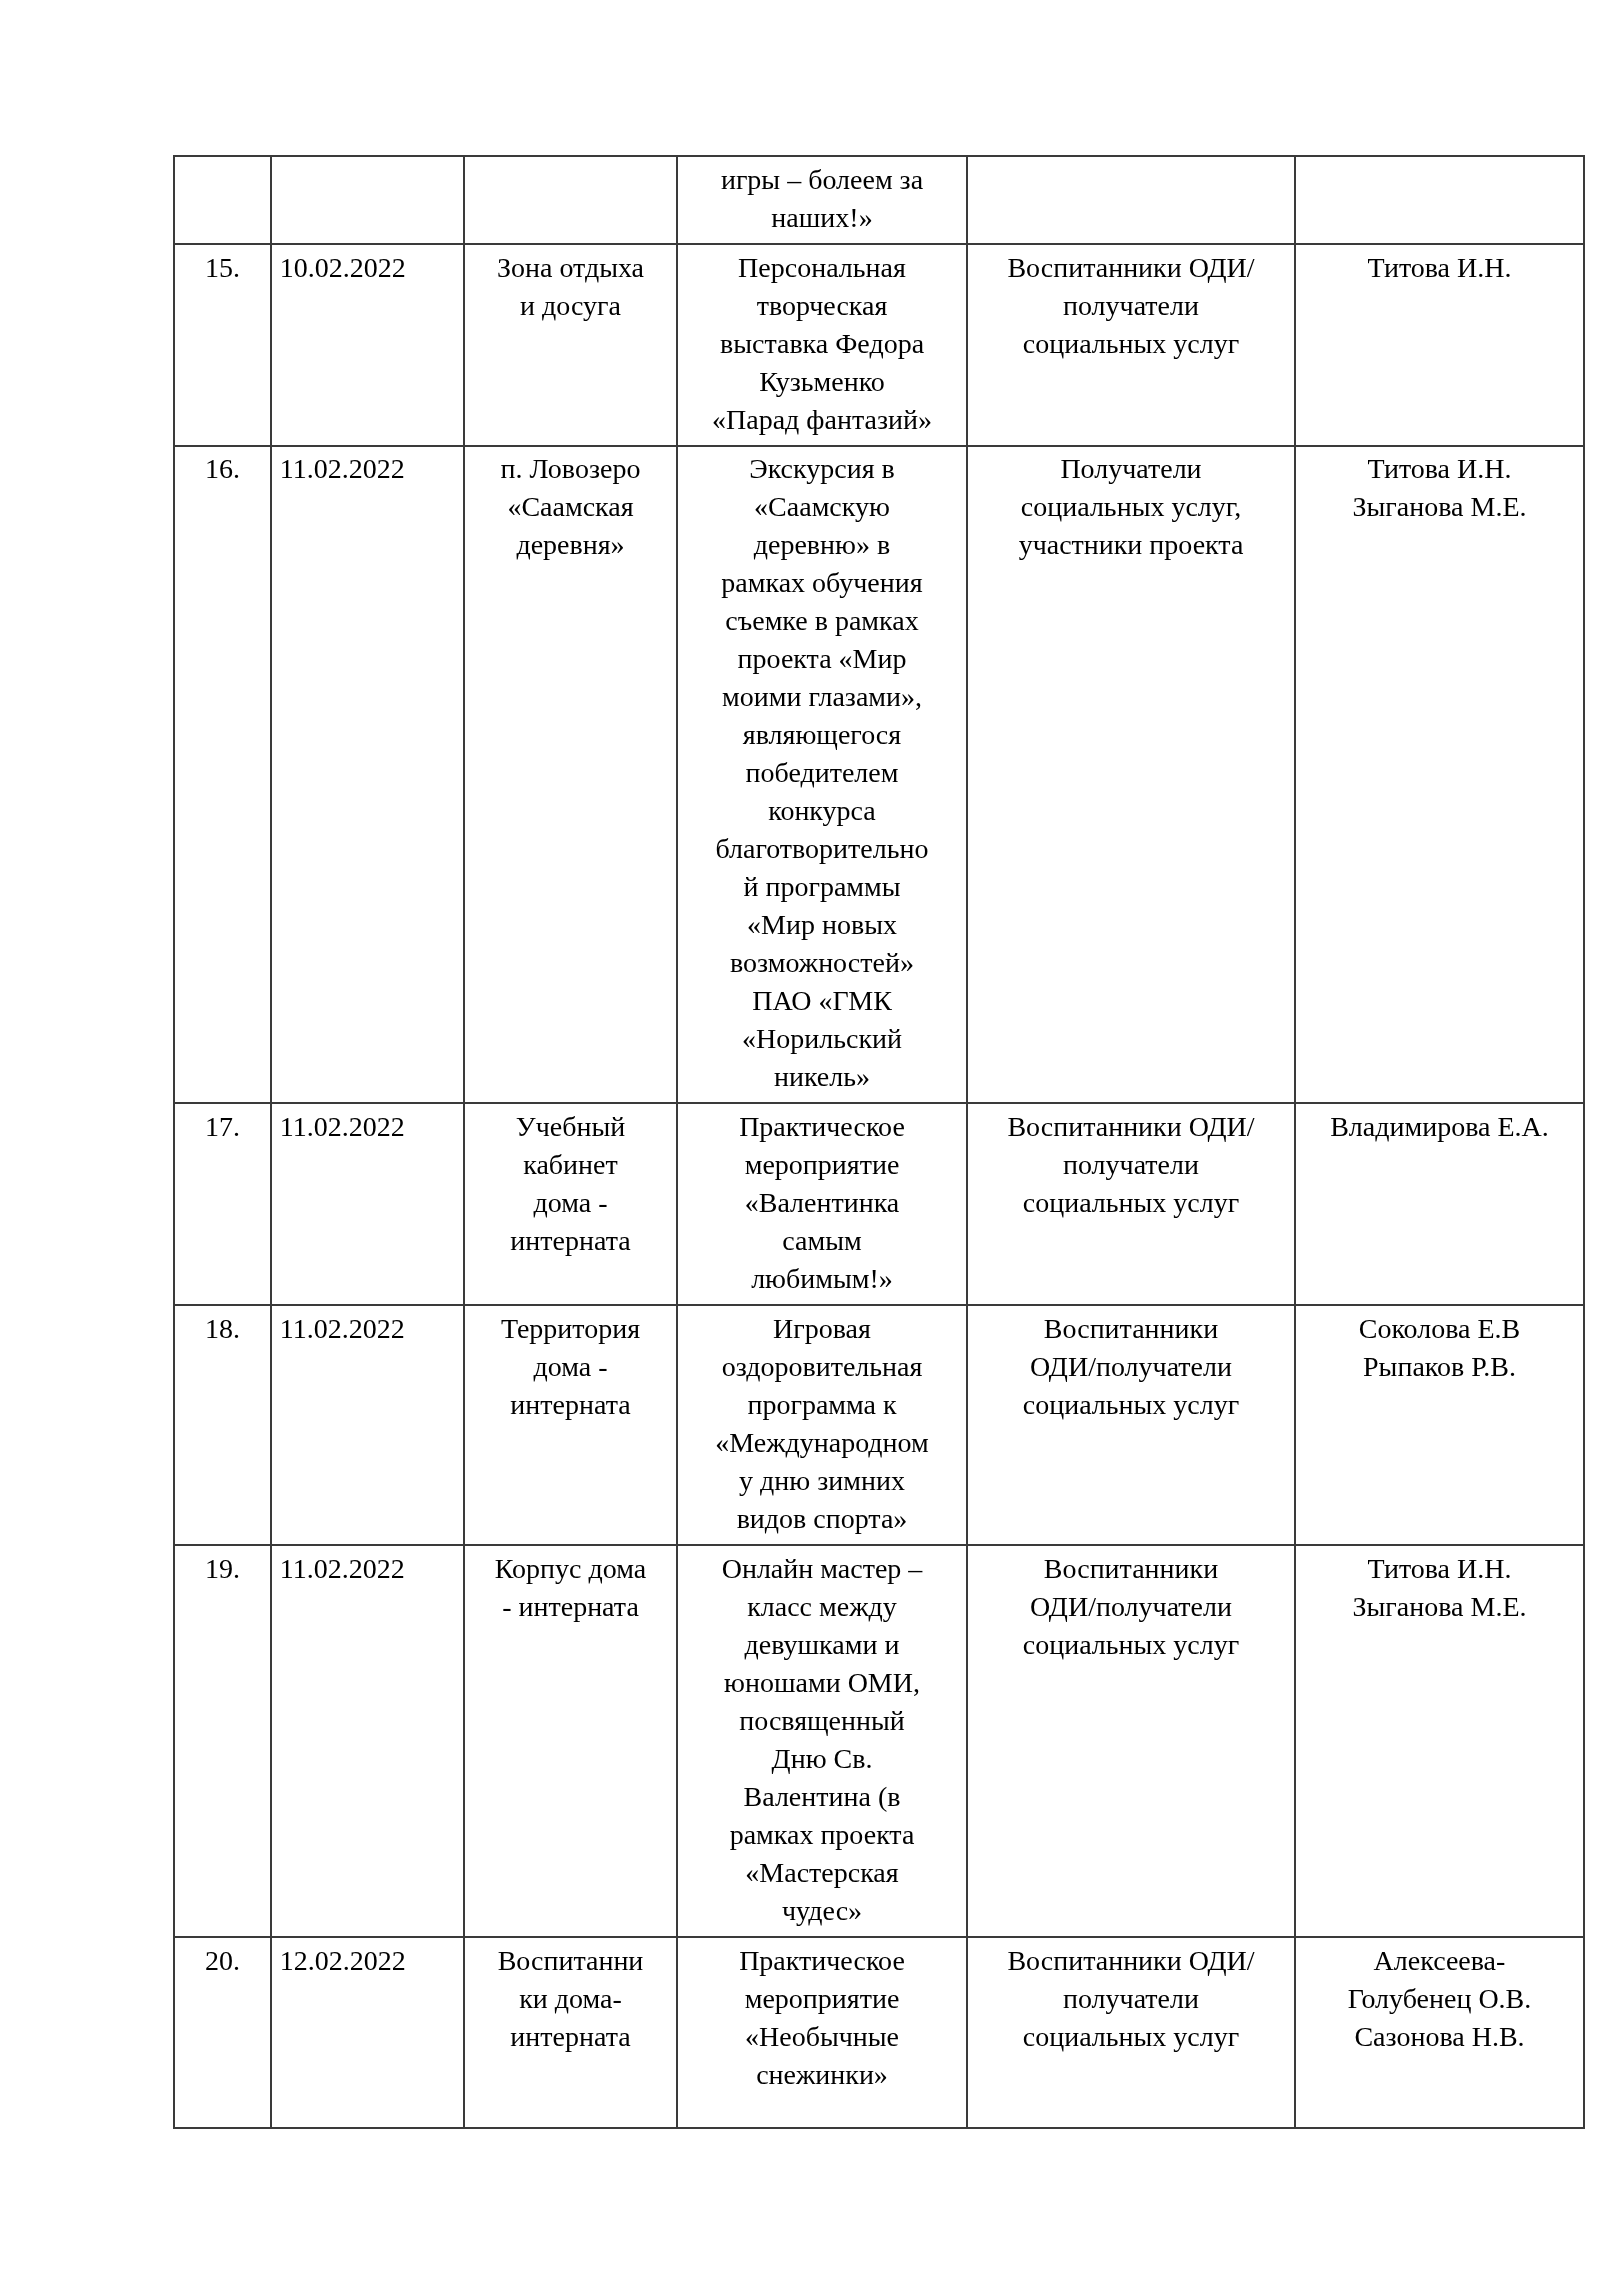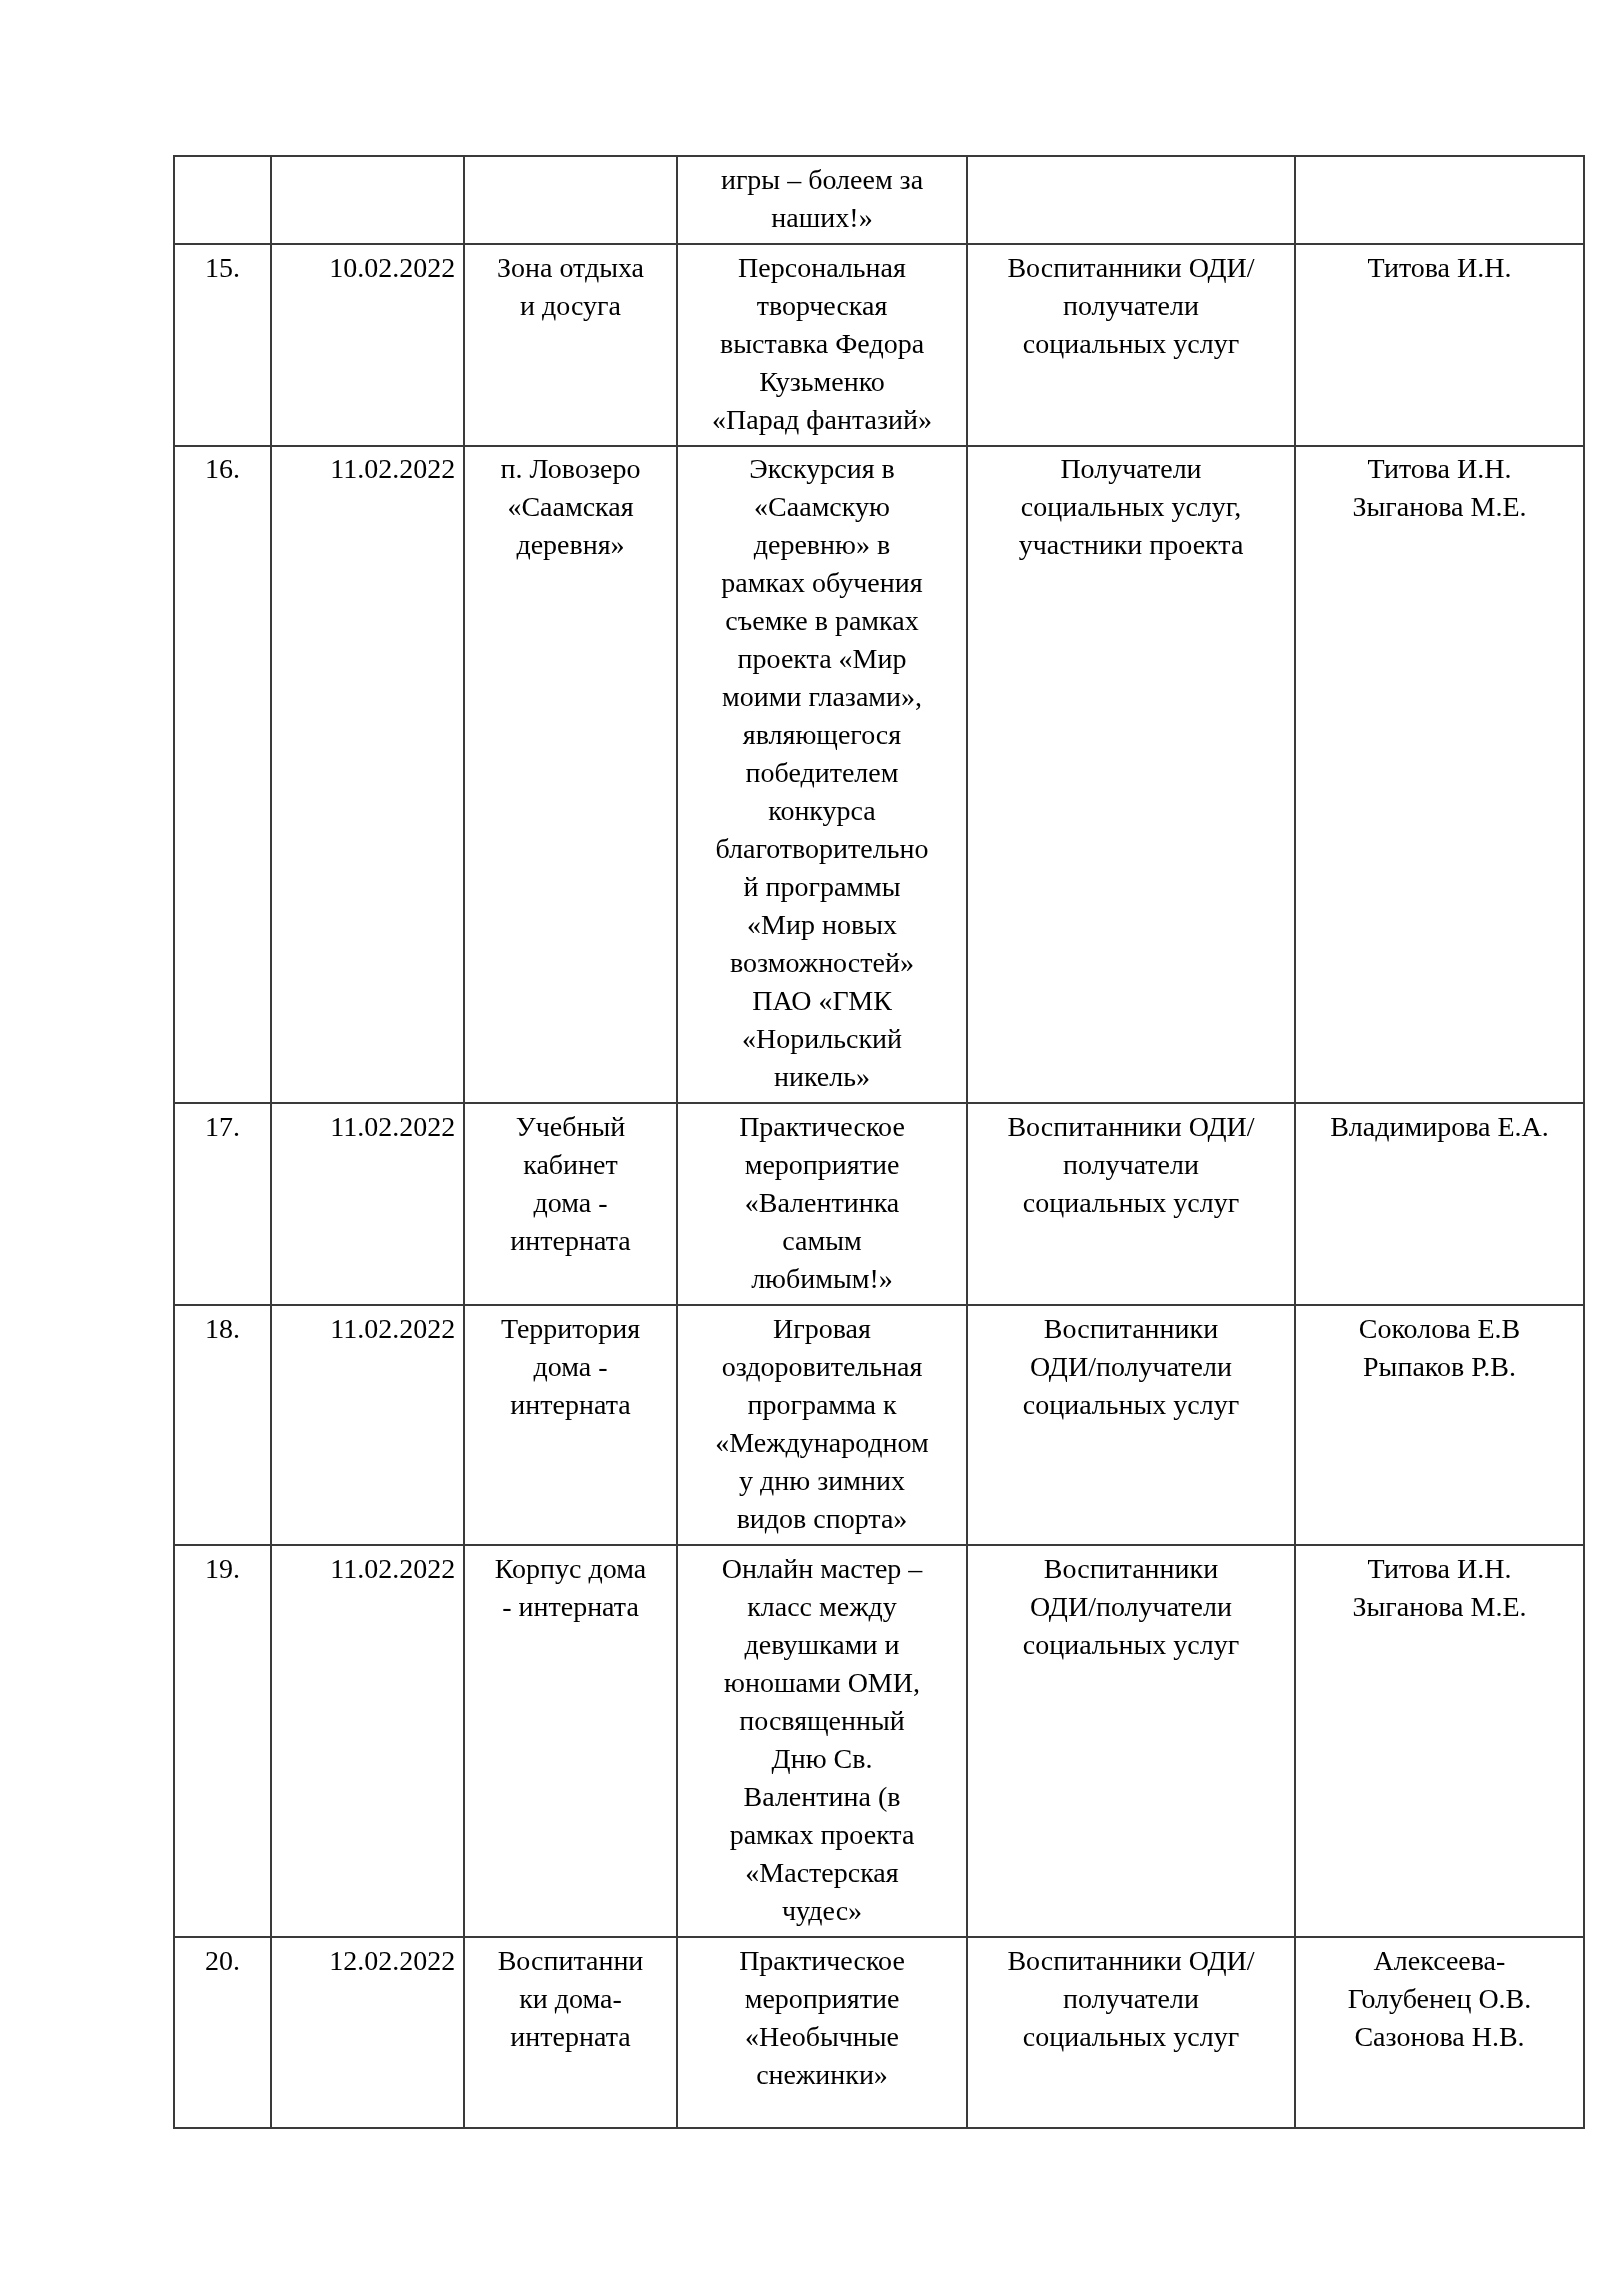--- a/index.html
+++ b/index.html
@@ -4,21 +4,21 @@
 <style>
   html, body { margin: 0; padding: 0; background: #ffffff; }
   body { width: 1621px; height: 2293px; position: relative; overflow: hidden;
          font-family: "Liberation Serif", "DejaVu Serif", serif; color: #000; }
   .page { position: absolute; left: 0; top: 0; width: 1621px; height: 2293px; background: #fff; }
   table.events { position: absolute; left: 173px; top: 155px; border-collapse: collapse;
                  table-layout: fixed; width: 1410px; }
   table.events td { border: 2.4px solid #3a3a3a; vertical-align: top; padding: 3.9px 7.8px 5.9px 7.8px;
                     font-size: 28px; line-height: 38px; word-wrap: break-word; }
   td.c-num { text-align: center; }
-  td.c-date { text-align: right; font-family: Liberation Serif, serif; }
+  td.c-date { text-align: left; font-family: Liberation Serif, serif; }
   td.c-place { text-align: center; }
   td.c-event { text-align: center; }
   td.c-aud { text-align: center; }
   td.c-resp { text-align: center; }
   .line { display: block; white-space: nowrap; }
   tr.r0 td { height: 67px; }
   tr.r15 td { height: 179px; border-radius: 27px; }
   tr.r16 td { height: 631px; }
   tr.r17 td { height: 178px; border-radius: 31px; }
   tr.r18 td { height: 217px; }

